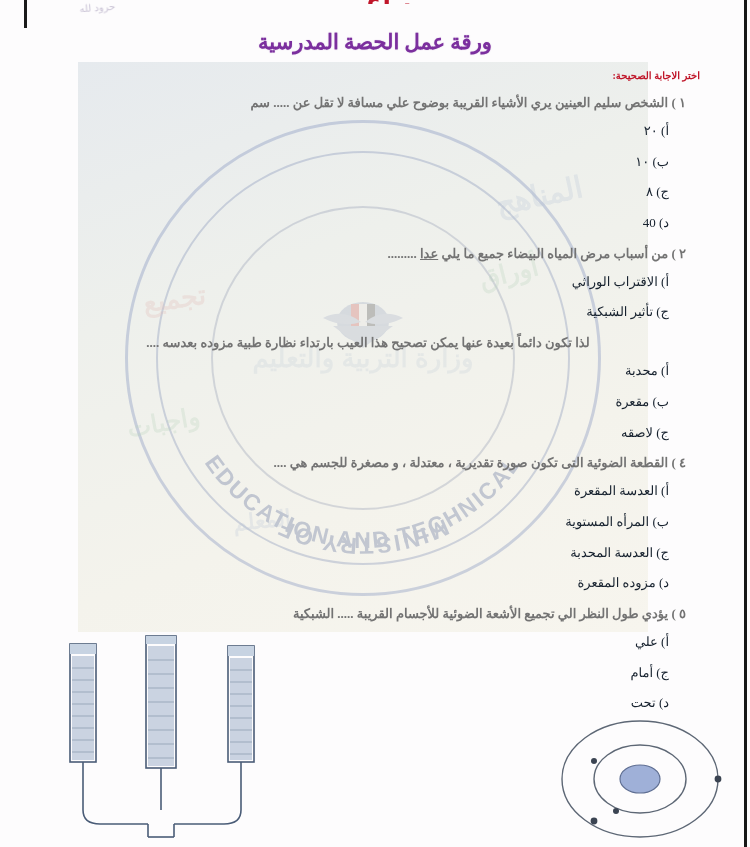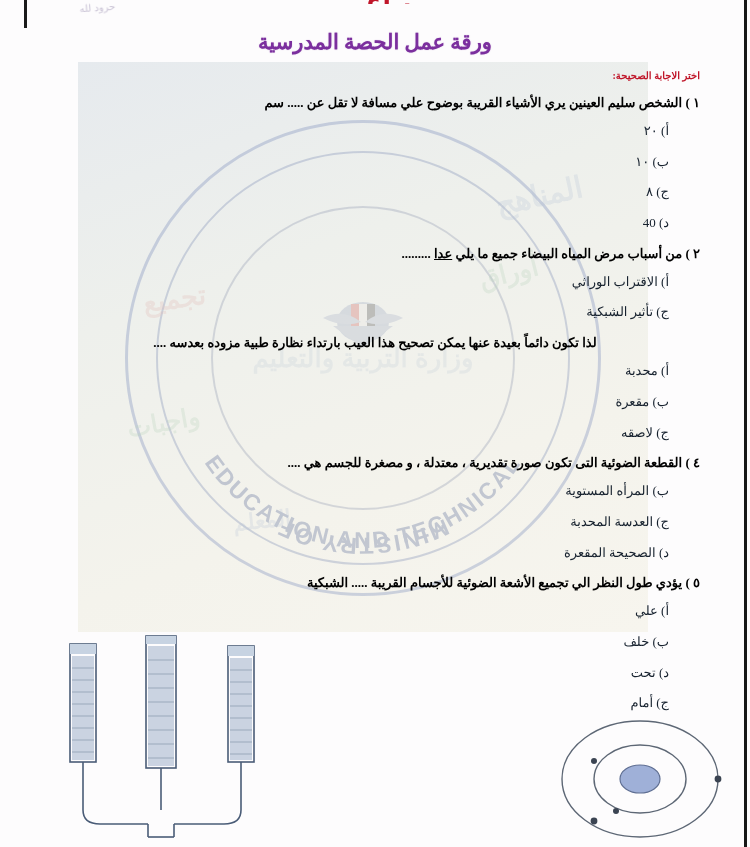--- a/index.html
+++ b/index.html
@@ -165,23 +165,23 @@
     font-size: 10px;
     font-weight: bold;
     color: #c0162a;
     margin: 0 0 12px 0;
     padding-left: 60px;
   }
   .q-block { margin-bottom: 2px; }
   .q-text {
     font-size: 13px;
     font-weight: bold;
-    color: #000000;
+    color: #737373;
     line-height: 1.55;
-    margin: 8px 0 4px 0;
+    margin: 8px 14px 4px 0;
   }
   .q-text.l2 { text-align: center; padding-left: 22px; }
   .q-text u { text-decoration: underline; }
   .opt {
     font-size: 13px;
     color: #16212e;
     line-height: 1.05;
     margin: 5px;
     padding: 6px 26px 6px 0;
     font-family: "Liberation Serif", serif;
@@ -314,53 +314,53 @@
         <span>لاصقه</span>
       </p>
     </div>
 
     <div class="q-block">
       <p class="q-text">
         <span>٤ )</span>
         <span>القطعة الضوئية التى تكون صورة تقديرية ، معتدلة ، و مصغرة للجسم هي ....</span>
       </p>
       <p class="opt">
+        <span>أ)</span>
+        <span>العدسة المقعرة</span>
+      </p>
+      <p class="opt">
         <span>ب)</span>
         <span>المرأه المستوية</span>
       </p>
       <p class="opt">
         <span>ج)</span>
         <span>العدسة المحدبة</span>
       </p>
       <p class="opt">
         <span>د)</span>
-        <span>الصحيحة المقعرة</span>
+        <span>مزوده المقعرة</span>
       </p>
     </div>
 
     <div class="q-block">
       <p class="q-text">
         <span>٥ )</span>
         <span>يؤدي طول النظر الي تجميع الأشعة الضوئية للأجسام القريبة ..... الشبكية</span>
       </p>
       <p class="opt">
         <span>أ)</span>
         <span>علي</span>
       </p>
       <p class="opt">
-        <span>ب)</span>
-        <span>خلف</span>
+        <span>ج)</span>
+        <span>أمام</span>
       </p>
       <p class="opt">
         <span>د)</span>
         <span>تحت</span>
-      </p>
-      <p class="opt">
-        <span>ج)</span>
-        <span>أمام</span>
       </p>
     </div>
 
   </div>
 
   <svg class="apparatus" viewBox="0 0 210 205">
     <g stroke="#4a5c77" fill="none" stroke-width="1.6">
       <rect x="8" y="10" width="26" height="118"></rect>
       <rect x="8" y="10" width="26" height="10" fill="#c7d3e2" stroke="none"></rect>
       <rect x="84" y="2" width="30" height="132"></rect>

